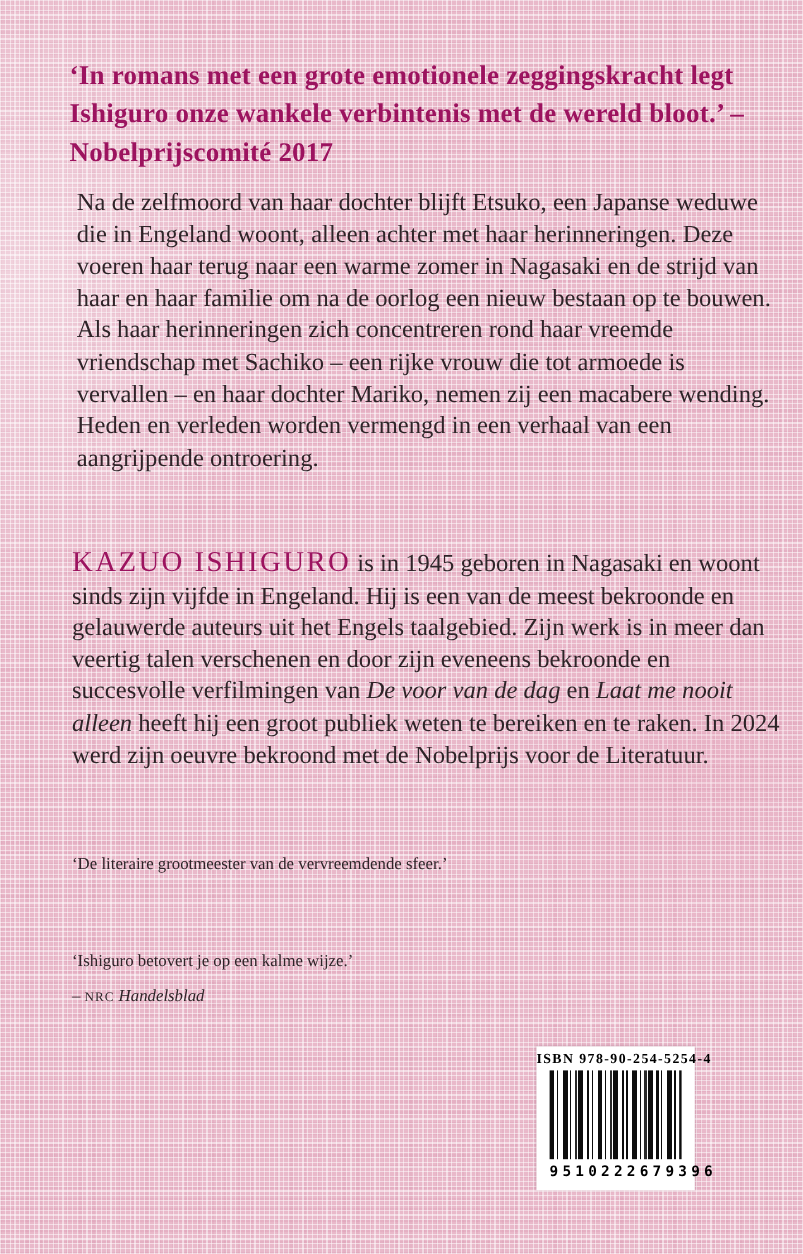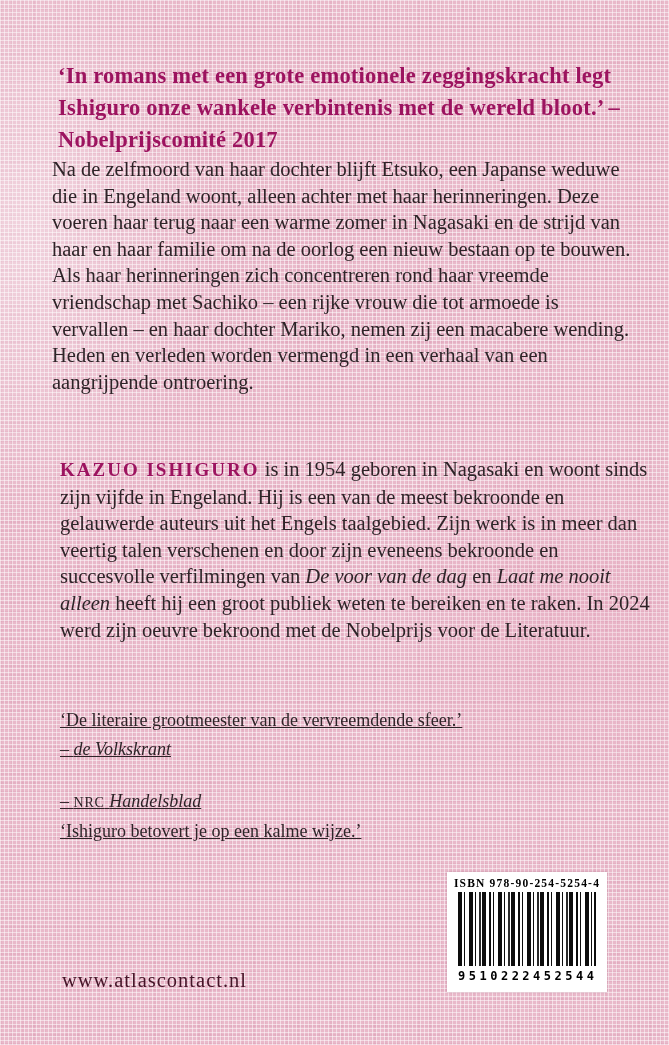--- a/index.html
+++ b/index.html
@@ -21,43 +21,42 @@
       repeating-linear-gradient(90deg, rgba(198,115,148,0.10) 0 2px, rgba(0,0,0,0) 2px 11px);
   }
   .block { position: absolute; }
   .nobel-quote {
     left: 58px; top: 47px; width: 582px;
     color: #9c135f;
     font-weight: bold;
     font-size: 22.5px;
     line-height: 32px;
     letter-spacing: 0.2px;
-    margin-top: 13px;
   }
   .body-text {
     color: #2e2428;
     font-size: 20.5px;
     line-height: 26.6px;
   }
-  .synopsis { left: 52px; top: 156px; width: 588px; }
+  .synopsis { left: 64px; top: 156px; width: 588px; }
   .bio { left: 60px; top: 456px; width: 592px; }
   .author-name {
     color: #9c135f;
-    font-weight: bold;
-    font-size: 19px;
+    font-weight: normal;
+    font-size: 24px;
     letter-spacing: 2px;
     margin-top: 37px;
   }
   .it { font-style: italic; }
-  .press { left: 60px; width: 580px; font-size: 18px; line-height: 29px; color: #2e2428; text-decoration: underline; }
+  .press { left: 60px; width: 580px; font-size: 14px; line-height: 29px; color: #2e2428; }
   .press-1 { top: 706px; }
   .press-2 { top: 787px; }
   .smallcaps { font-size: 0.78em; letter-spacing: 0.8px; }
   .barcode-box {
-    left: 447px; top: 872px; width: 160px; height: 120px;
+    left: 447px; top: 872px; width: 132px; height: 120px;
     background: #ffffff;
     box-shadow: 0 0 2px rgba(120,60,85,0.35);
   }
   .isbn-label {
     margin-top: 5px;
     text-align: center;
     font-size: 11.5px;
     font-weight: bold;
     letter-spacing: 1.2px;
     color: #000000;
@@ -108,52 +107,47 @@
 </head>
 <body>
 
 <div class="cover">
 
   <div class="block nobel-quote">‘In romans met een grote emotionele zeggingskracht legt Ishiguro onze wankele verbintenis met de wereld bloot.’ – Nobelprijscomité 2017</div>
 
   <div class="block body-text synopsis">Na de zelfmoord van haar dochter blijft Etsuko, een Japanse weduwe die in Engeland woont, alleen achter met haar herinneringen. Deze voeren haar terug naar een warme zomer in Nagasaki en de strijd van haar en haar familie om na de oorlog een nieuw bestaan op te bouwen. Als haar herinneringen zich concentreren rond haar vreemde vriendschap met Sachiko – een rijke vrouw die tot armoede is vervallen – en haar dochter Mariko, nemen zij een macabere wending. Heden en verleden worden vermengd in een verhaal van een aangrijpende ontroering.</div>
 
   <div class="block body-text bio">
-    <span class="author-name">KAZUO ISHIGURO</span><span> is in 1954 geboren in Nagasaki en woont sinds zijn vijfde in Engeland. Hij is een van de meest bekroonde en gelauwerde auteurs uit het Engels taalgebied. Zijn werk is in meer dan veertig talen verschenen en door zijn eveneens bekroonde en succesvolle verfilmingen van</span>
+    <span class="author-name">KAZUO ISHIGURO</span><span> is in 1945 geboren in Nagasaki en woont sinds zijn vijfde in Engeland. Hij is een van de meest bekroonde en gelauwerde auteurs uit het Engels taalgebied. Zijn werk is in meer dan veertig talen verschenen en door zijn eveneens bekroonde en succesvolle verfilmingen van</span>
     <span class="it">De voor van de dag</span>
     <span>en</span>
     <span class="it">Laat me nooit alleen</span>
     <span>heeft hij een groot publiek weten te bereiken en te raken. In 2024 werd zijn oeuvre bekroond met de Nobelprijs voor de Literatuur.</span>
   </div>
 
   <div class="block press press-1">
     <div>‘De literaire grootmeester van de vervreemdende sfeer.’</div>
-    <div>
-      <span>–</span>
-      <span class="it">de Volkskrant</span>
-    </div>
   </div>
 
   <div class="block press press-2">
+    <div>‘Ishiguro betovert je op een kalme wijze.’</div>
     <div>
       <span>–</span>
       <span class="smallcaps">NRC</span>
       <span class="it">Handelsblad</span>
     </div>
-    <div>‘Ishiguro betovert je op een kalme wijze.’</div>
   </div>
 
   <div class="block barcode-box">
     <div class="isbn-label">ISBN 978-90-254-5254-4</div>
     <div class="bars"></div>
     <div class="digits-row">
       <span class="digits">9</span>
       <span class="guard"></span>
       <span class="digits">510222</span>
       <span class="guard"></span>
-      <span class="digits">452544</span>
+      <span class="digits">679396</span>
       <span class="guard"></span>
     </div>
   </div>
 
-  <div class="block website">www.atlascontact.nl</div>
 
 </div>
 
 </body></html>

